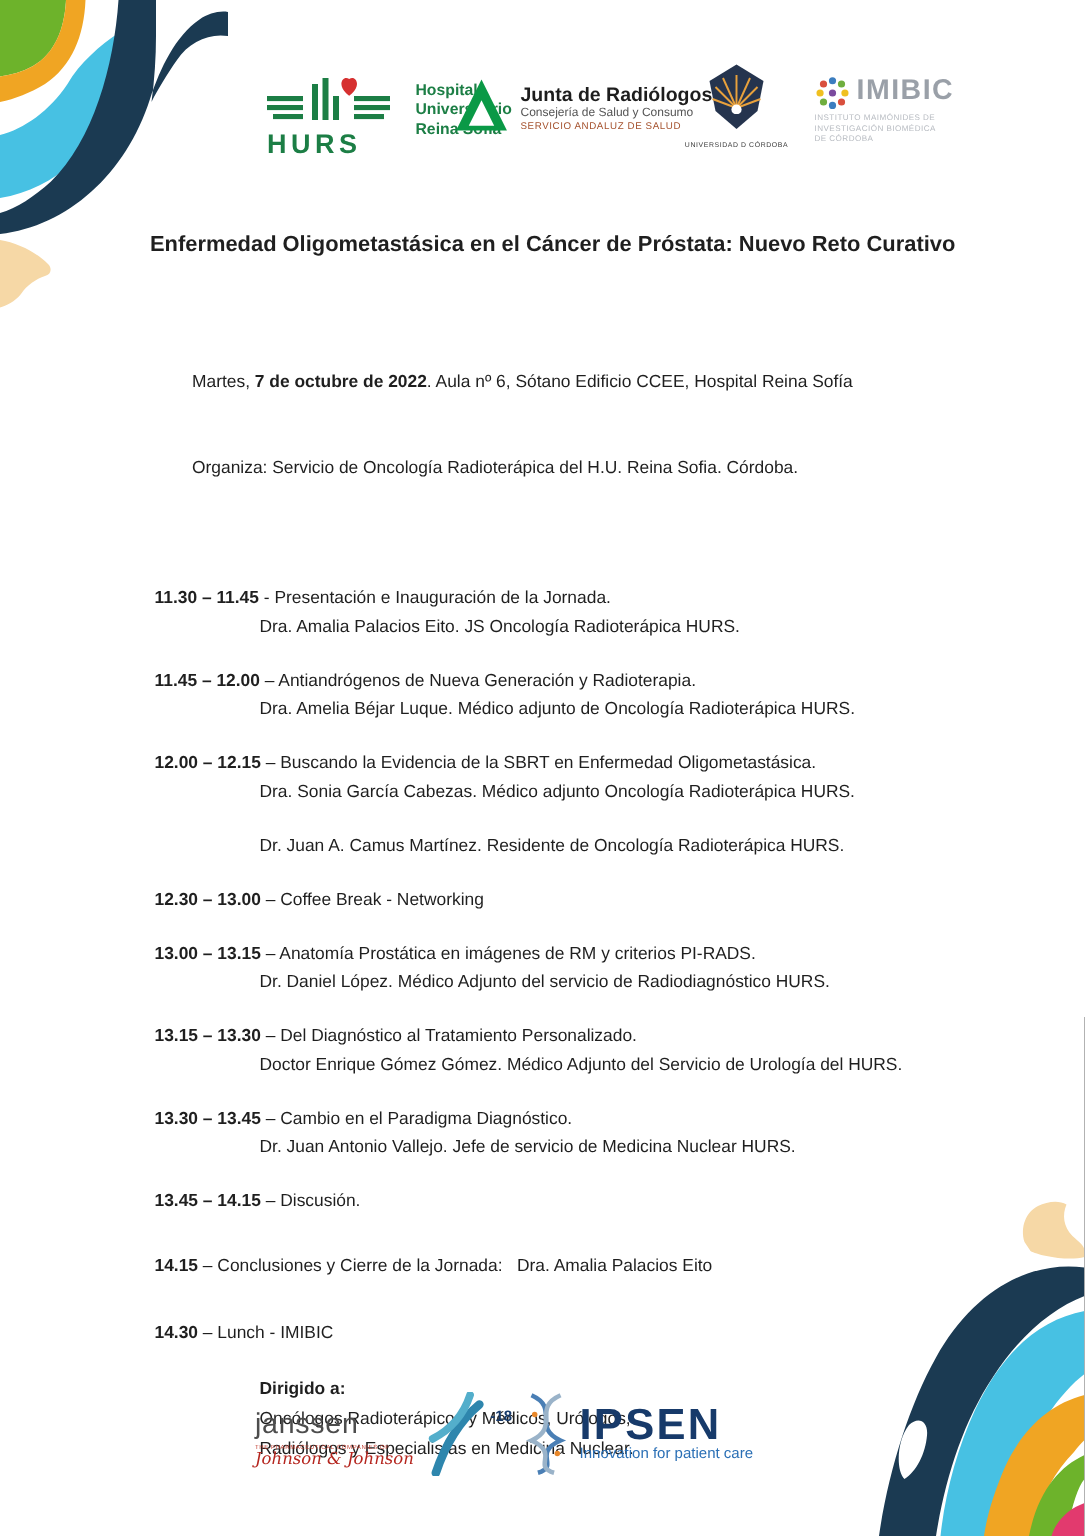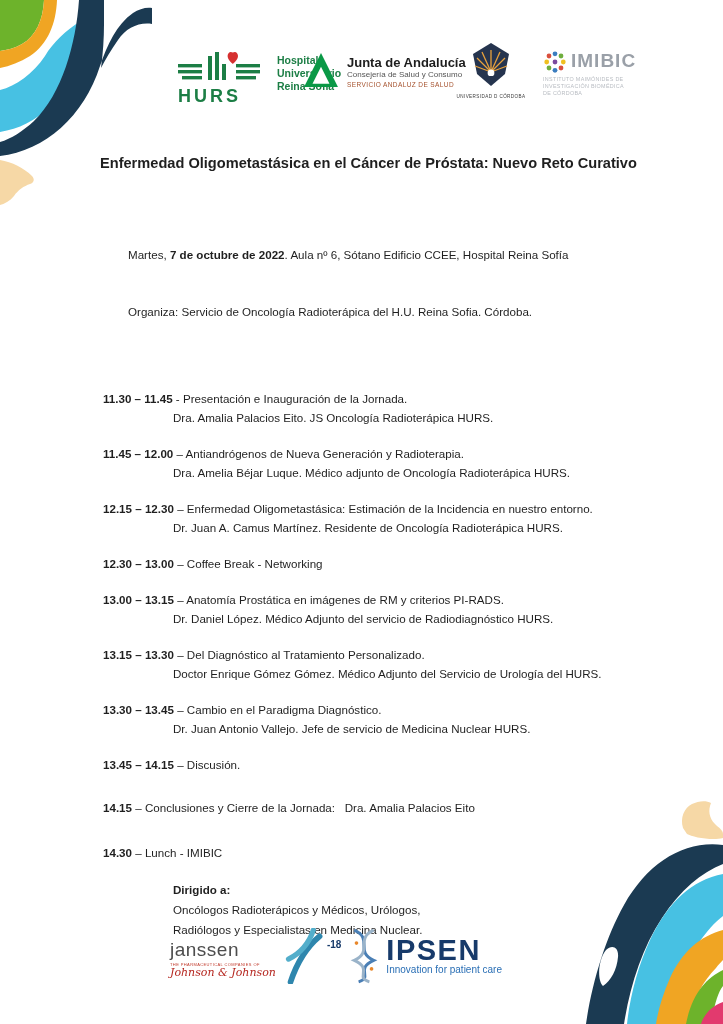--- a/index.html
+++ b/index.html
@@ -108,21 +108,21 @@
         <div>Reina Sofía</div>
       </div>
     </div>
 
     <div class="junta">
       <svg width="36" height="36" viewBox="0 0 34 34">
         <path fill="#0a9946" d="M17,1 L33,33 L1,33 Z"></path>
         <path fill="#ffffff" d="M17,14 L25,30 L9,30 Z"></path>
       </svg>
       <div class="junta-txt">
-        <div class="junta-t1">Junta de Andalucía</div>
+        <div class="junta-t1">Junta de Radiólogos</div>
         <div class="junta-t2">Consejería de Salud y Consumo</div>
         <div class="junta-t3">SERVICIO ANDALUZ DE SALUD</div>
       </div>
     </div>
 
     <div class="uco">
       <svg width="44" height="50" viewBox="0 0 44 50" style="display:block;margin:0 auto;">
         <path fill="#25344e" d="M22,1 L40,12 L36,32 L22,44 L8,32 L4,12 Z"></path>
         <g stroke="#e8a13c" stroke-width="1.3">
           <line x1="22" y1="30" x2="22" y2="8"></line>
@@ -175,23 +175,26 @@
       <div class="entry">
         <p class="l1"><span class="time">11.30 – 11.45</span><span> - </span><span>Presentación e Inauguración de la Jornada.</span></p>
         <p class="l2">Dra. Amalia Palacios Eito. JS Oncología Radioterápica HURS.</p>
       </div>
 
       <div class="entry">
         <p class="l1"><span class="time">11.45 – 12.00</span><span> – </span><span>Antiandrógenos de Nueva Generación y Radioterapia.</span></p>
         <p class="l2">Dra. Amelia Béjar Luque. Médico adjunto de Oncología Radioterápica HURS.</p>
       </div>
 
-
-      <div class="entry">
-        <p class="l1"><span class="time">12.15 – 12.30</span><span> – </span><span>Enfermedad Oligometastásica: Estimación de la Incidencia en nuestro entorno.</span></p>
+      <div class="entry">
+        <p class="l1"><span class="time">12.00 – 12.15</span><span> – </span><span>Buscando la Evidencia de la SBRT en Enfermedad Oligometastásica.</span></p>
+        <p class="l2">Dra. Sonia García Cabezas. Médico adjunto Oncología Radioterápica HURS.</p>
+      </div>
+
+      <div class="entry">
         <p class="l2">Dr. Juan A. Camus Martínez. Residente de Oncología Radioterápica HURS.</p>
       </div>
 
       <div class="entry">
         <p class="l1"><span class="time">12.30 – 13.00</span><span> – </span><span>Coffee Break - Networking</span></p>
 
       </div>
 
       <div class="entry">
         <p class="l1"><span class="time">13.00 – 13.15</span><span> – </span><span>Anatomía Prostática en imágenes de RM y criterios PI-RADS.</span></p>

